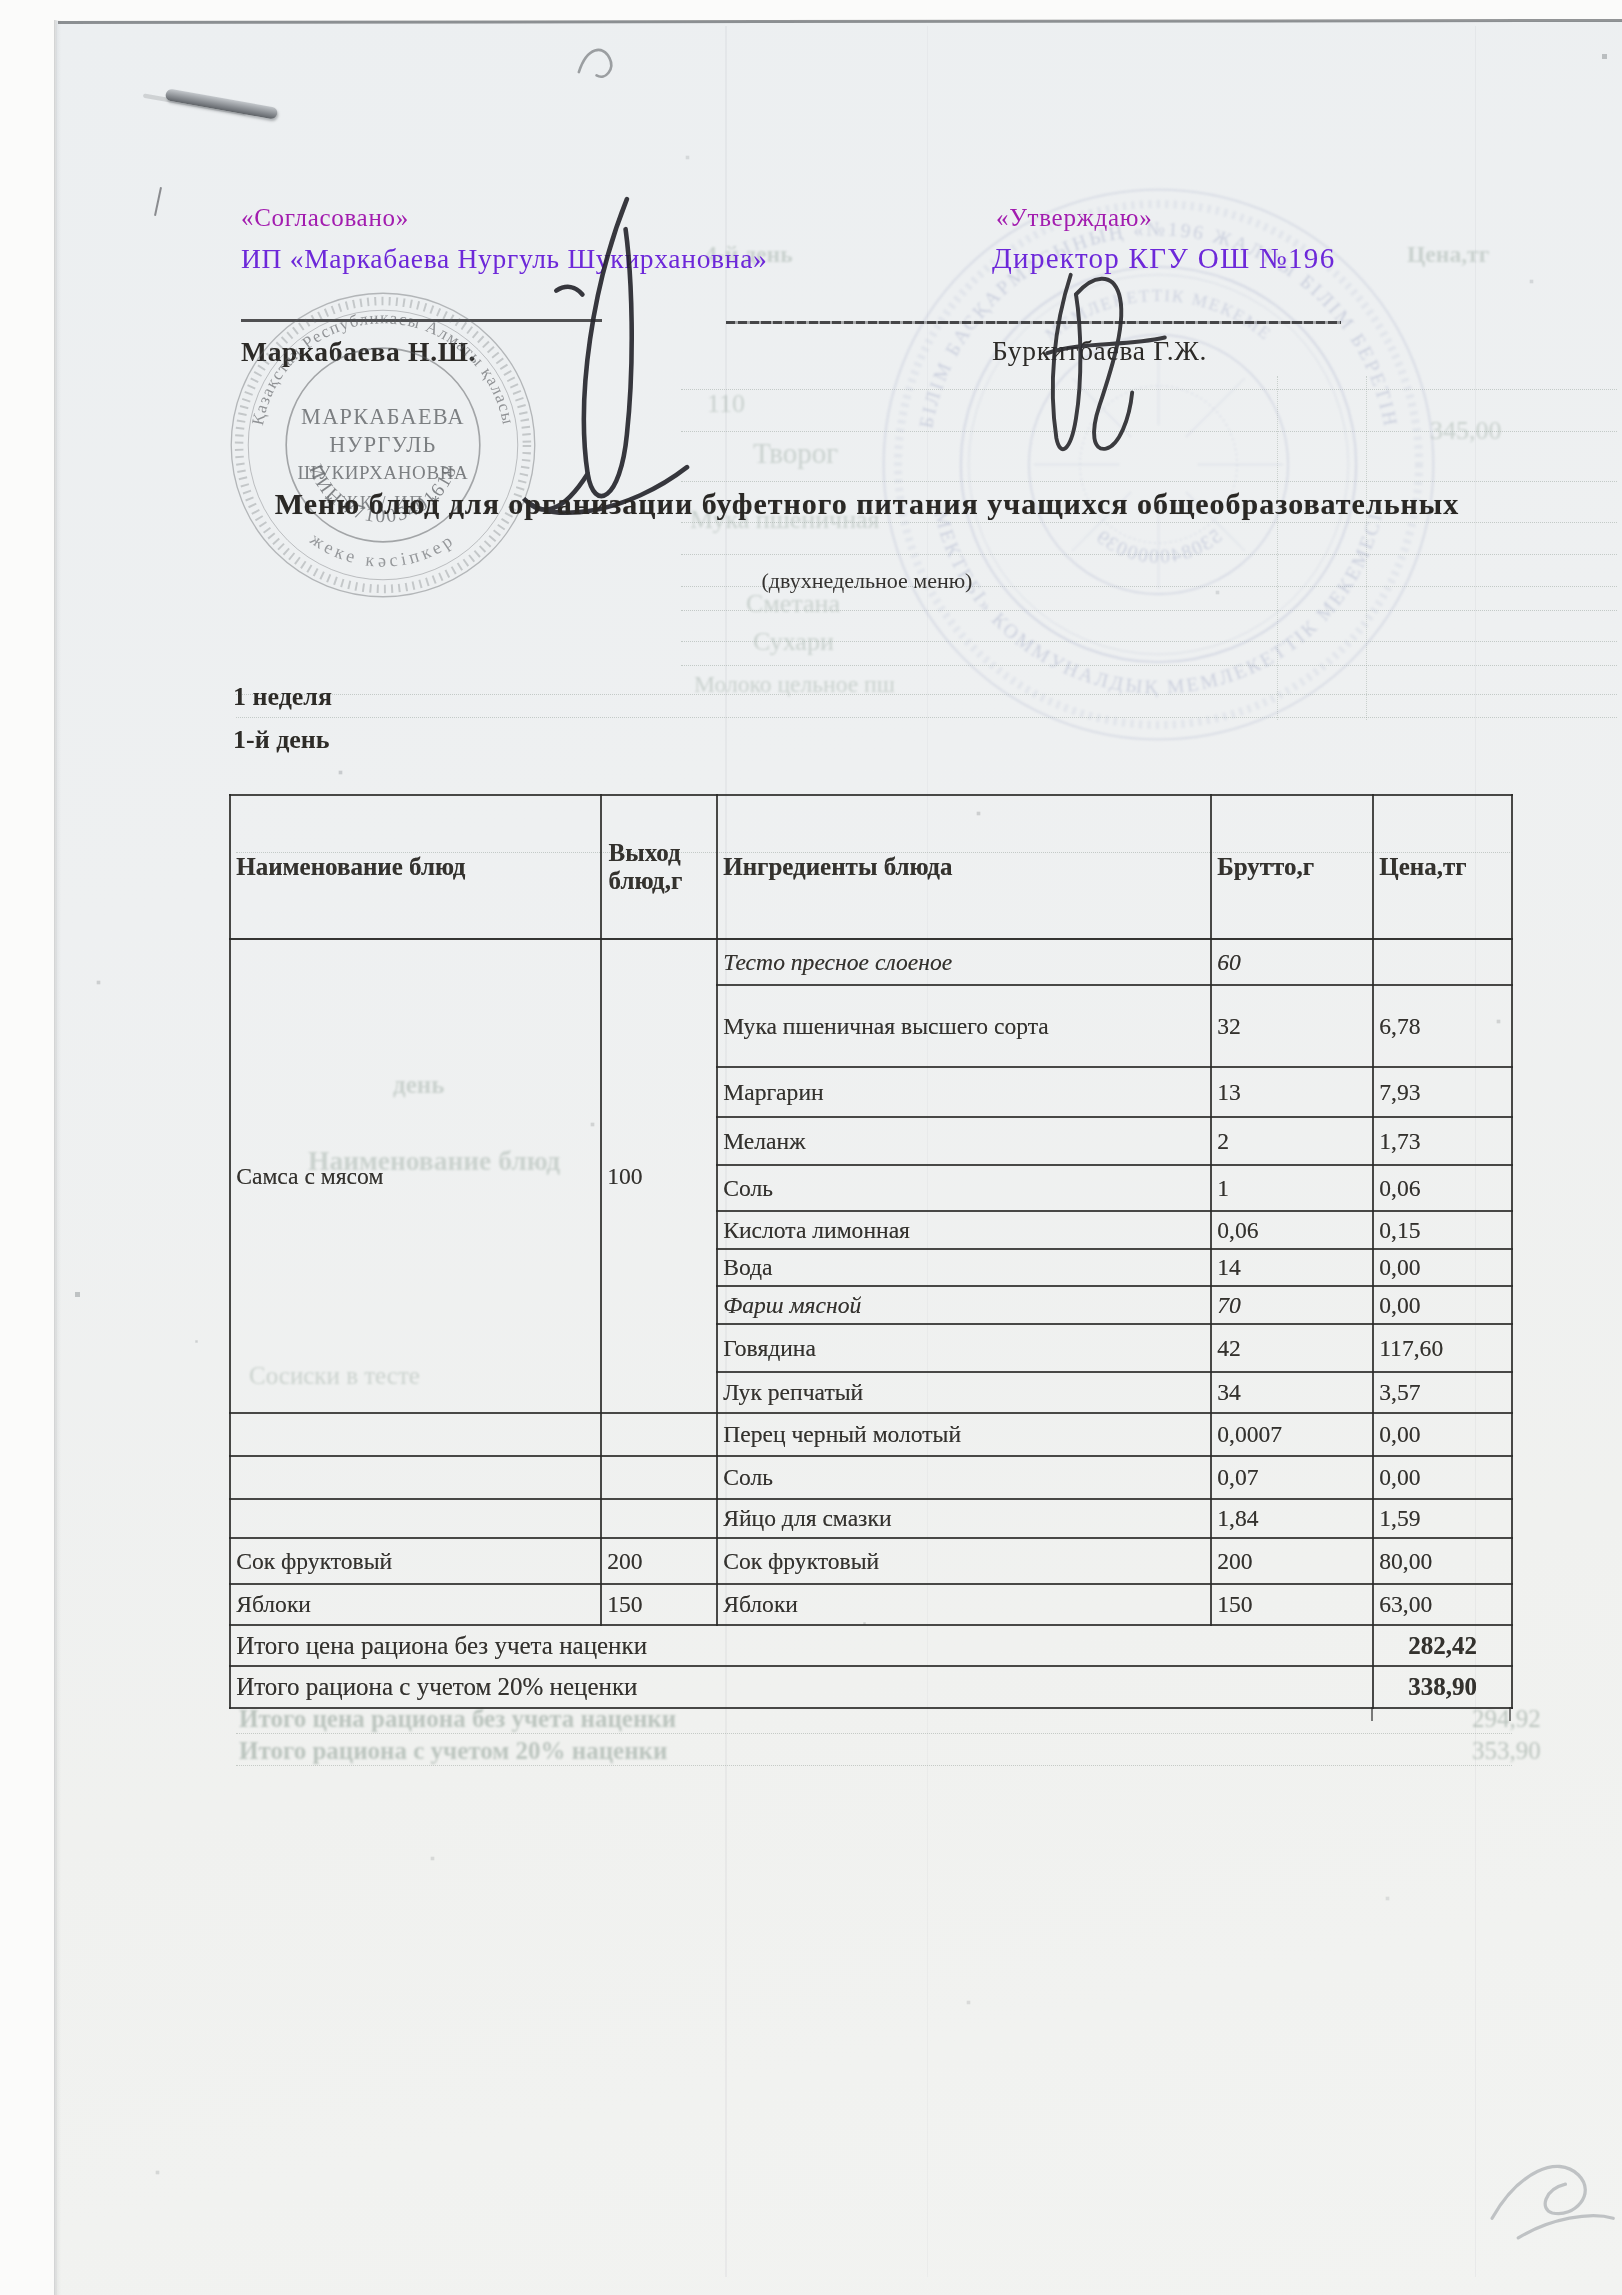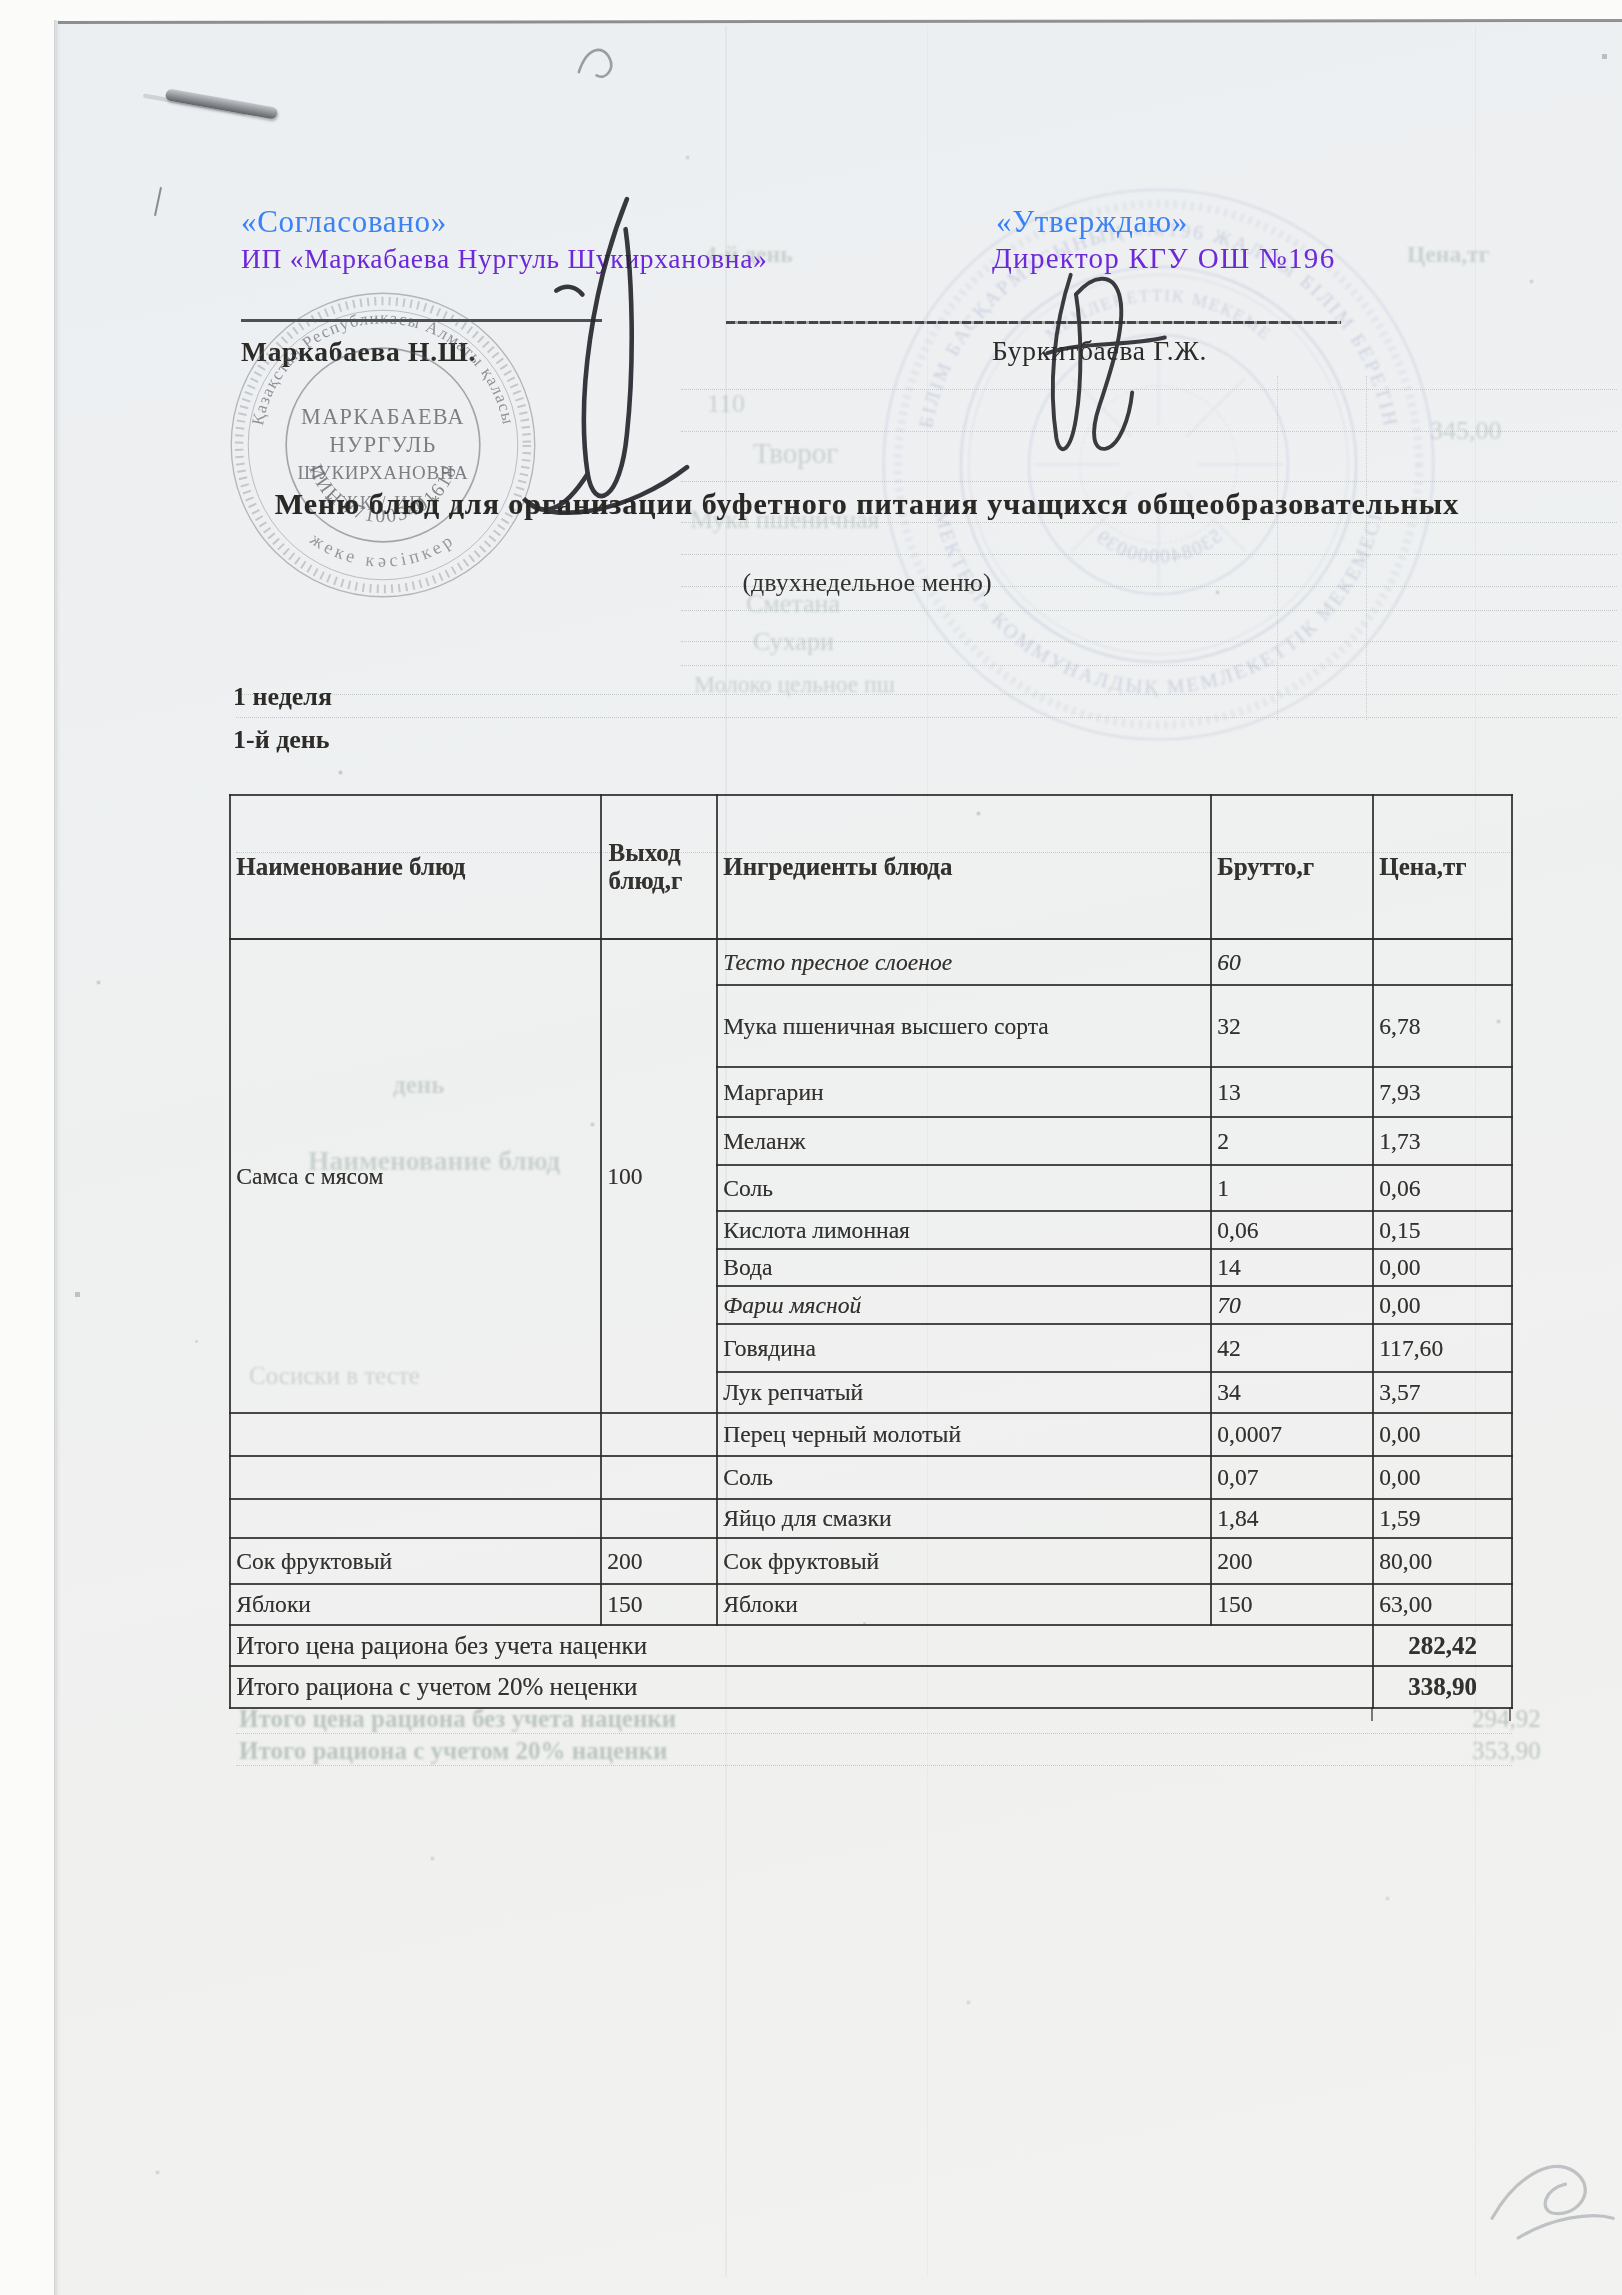--- a/index.html
+++ b/index.html
@@ -17,32 +17,32 @@
     position:absolute;left:58px;top:19.6px;width:1565px;height:2.6px;
     background:rgba(60,64,68,.55);transform:rotate(-0.08deg);
   }
   .paper-left-edge{
     position:absolute;left:54px;top:19.6px;width:6.5px;height:2276px;
     background:linear-gradient(to right,rgba(90,95,100,.28),rgba(120,125,130,.08),transparent);
   }
   .layer{position:absolute;left:0;top:0;width:1623px;height:2295px;}
   
   .t{position:absolute;white-space:nowrap;}
-  .approve{font-size:31px;letter-spacing:0.7px;color:#3b82f6;}
+  .approve{font-size:25px;letter-spacing:0.7px;color:#a21caf;}
   .org{font-size:27.5px;letter-spacing:0.7px;color:#6d28d9;}
   .signer{font-size:27.5px;letter-spacing:0.7px;color:#2c2a27;}
   .sig-line{position:absolute;height:2.6px;background:rgba(40,40,42,.8);}
   .sig-line.dashy{background:repeating-linear-gradient(90deg,rgba(40,40,42,.85) 0 9.2px,rgba(40,40,42,.35) 9.2px 11.8px);}
   
   .doc-title{
     position:absolute;left:183px;top:487px;width:1368px;text-align:center;
     font-weight:bold;font-size:30px;letter-spacing:1px;color:#2a2825;
     text-shadow:0 0 0.7px rgba(50,50,50,.4);
   }
-  .doc-sub{position:absolute;left:183px;top:568px;width:1368px;text-align:center;font-size:26px;color:#343230;}
+  .doc-sub{position:absolute;left:183px;top:568px;width:1368px;text-align:center;font-size:22px;color:#343230;}
   .week{position:absolute;left:233px;top:682px;font-weight:bold;font-size:26px;}
   .day{position:absolute;left:233px;top:725px;font-weight:bold;font-size:26px;}
   
   table.menu{
     position:absolute;left:229px;top:794px;width:1283px;
     border-collapse:collapse;table-layout:fixed;
     border:2.6px solid rgba(42,42,40,.95);
     font-size:23.6px;color:#34322e;
     text-shadow:0 0 0.4px rgba(70,70,70,.55);
   }

